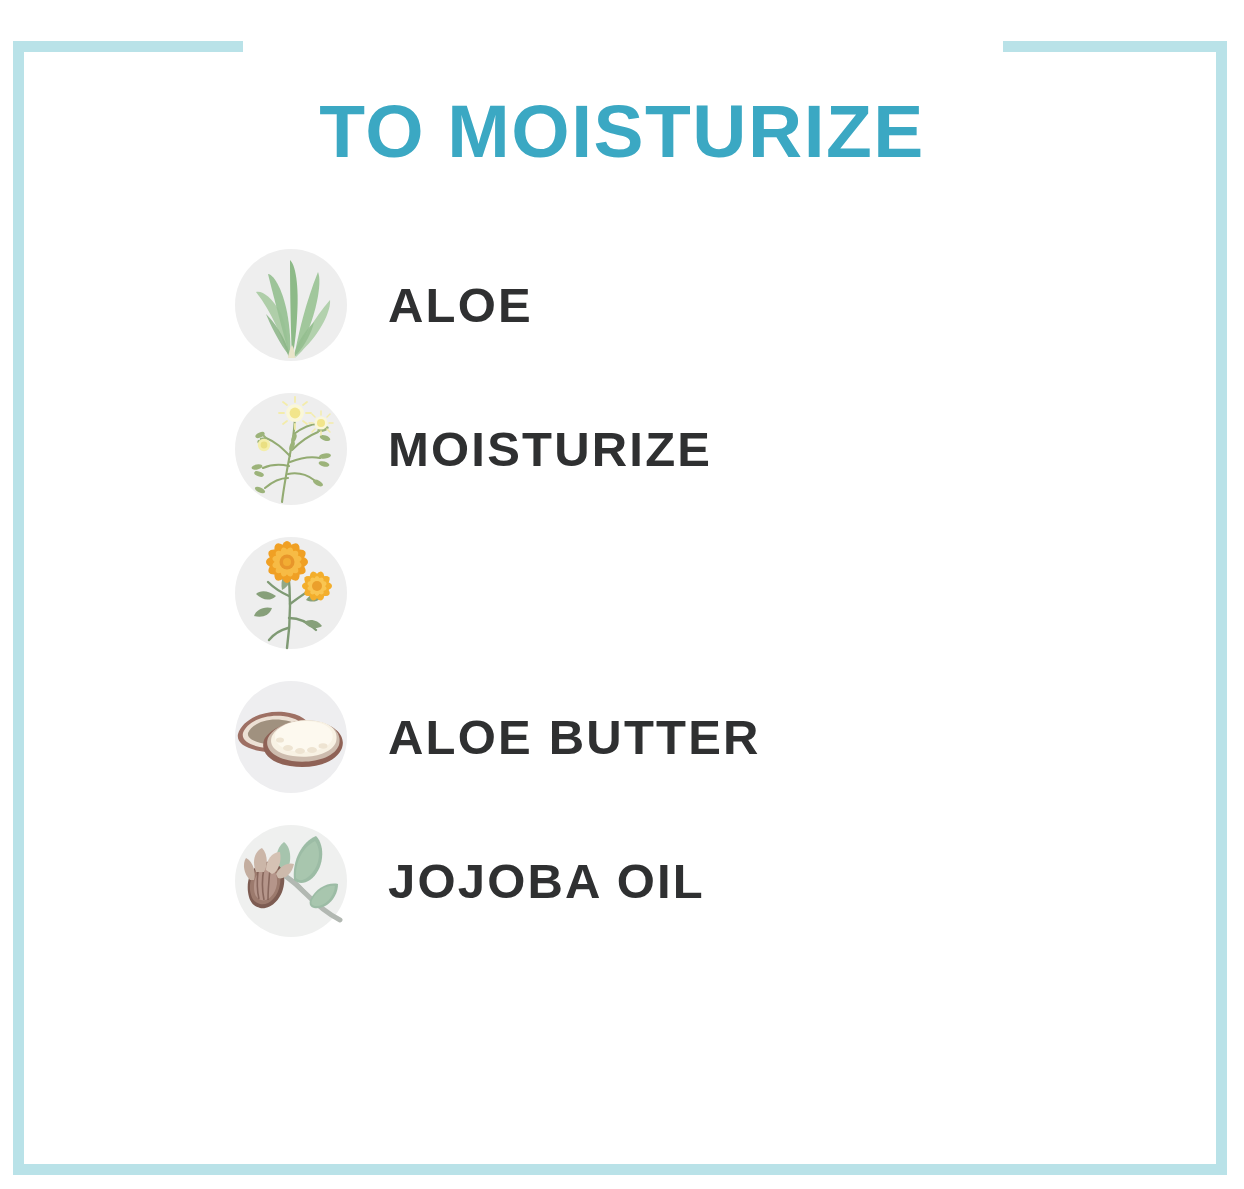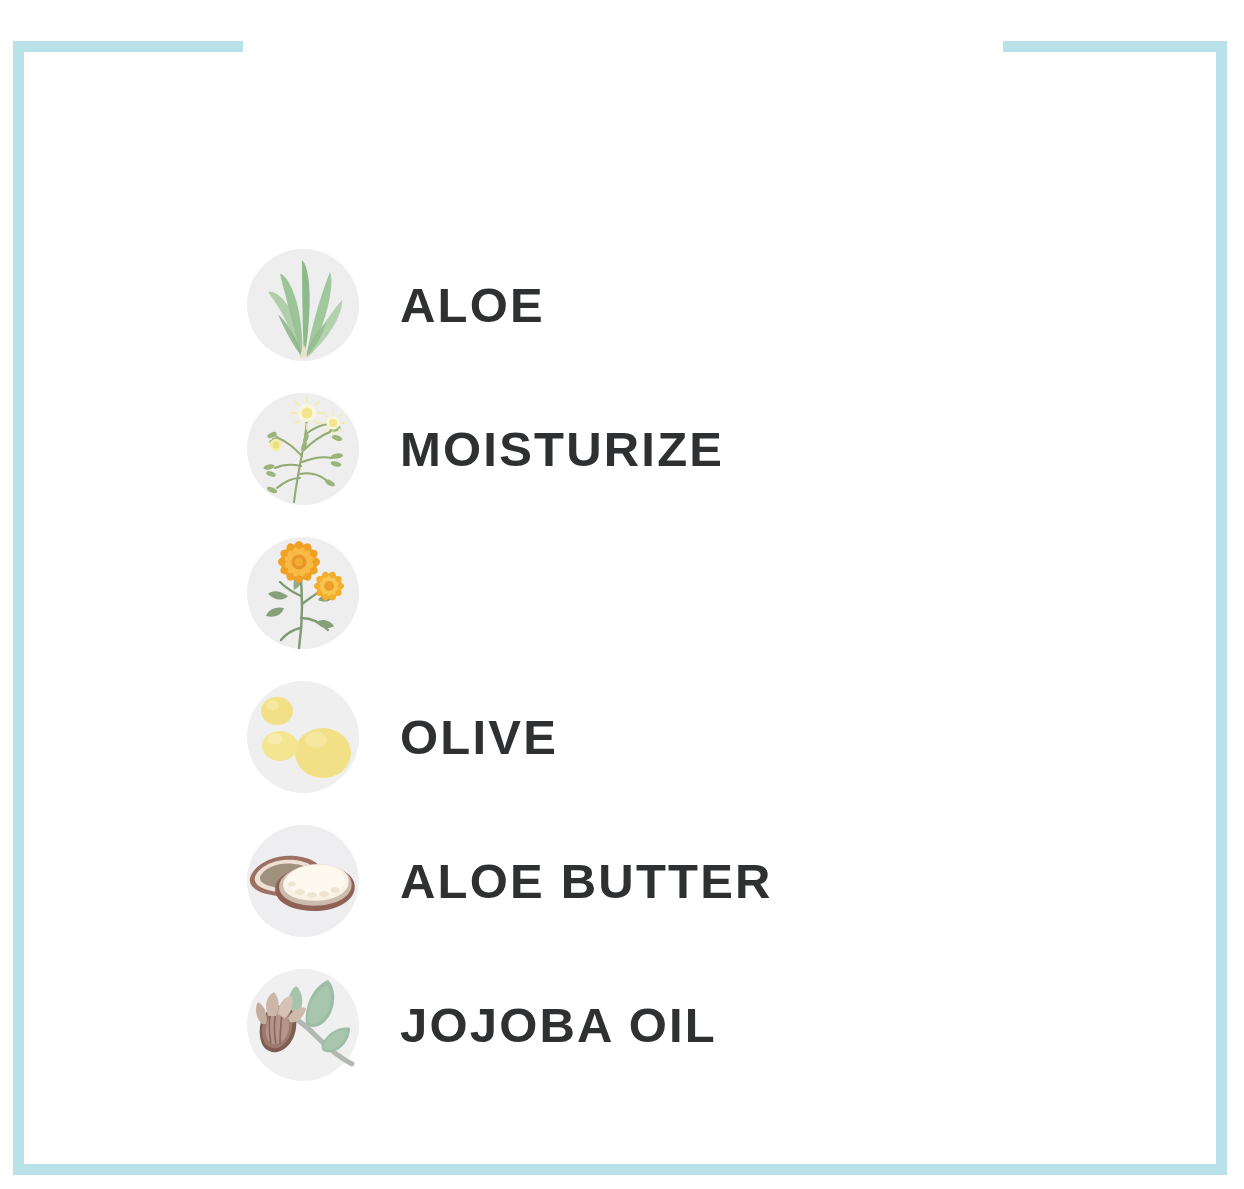--- a/index.html
+++ b/index.html
@@ -54,21 +54,21 @@
     line-height: 85px;
     letter-spacing: 1.5px;
     white-space: pre-line;
   }
   .headline .l1,
   .headline .l2 { display: block; }
 
   
   .list {
     position: absolute;
-    left: 244px;
+    left: 232px;
     top: 233px;
     width: 900px;
   }
   .row {
     display: flex;
     align-items: center;
     height: 144px;
   }
   .icon-wrap {
     position: relative;
@@ -93,20 +93,21 @@
 </style>
 </head>
 <body>
 
 <div class="canvas">
 
   <div class="frame"></div>
   <div class="frame-gap"></div>
 
   <div class="headline">
+    <span class="l1">TO MOISTURIZE</span>
   </div>
 
   <div class="list">
 
     <div class="row">
       <div class="icon-wrap">
         <svg viewBox="0 0 118 118" xmlns="http://www.w3.org/2000/svg">
           <circle cx="59" cy="59" r="56" fill="#eeeeee"></circle>
           <g stroke="none">
             <path d="M57 112 C50 92 40 66 24 46 C30 44 40 52 47 64 C53 74 56 92 57 112 Z" fill="#a9cba3" opacity="0.92"></path>
@@ -243,34 +244,20 @@
               <ellipse rx="10" ry="4" transform="rotate(90)"></ellipse>
               <ellipse rx="10" ry="4" transform="rotate(126)"></ellipse>
               <ellipse rx="10" ry="4" transform="rotate(162)"></ellipse>
             </g>
             <circle r="5" fill="#eb9f2b"></circle>
           </g>
         </svg>
       </div>
     </div>
 
-    <div class="row">
-      <div class="icon-wrap">
-        <svg viewBox="0 0 118 118" xmlns="http://www.w3.org/2000/svg">
-          <circle cx="59" cy="59" r="56" fill="#efefef"></circle>
-          <ellipse cx="79" cy="75" rx="28" ry="25" fill="#f2e086"></ellipse>
-          <ellipse cx="72" cy="62" rx="11" ry="8" fill="#f7eaa6" opacity="0.75"></ellipse>
-          <ellipse cx="33" cy="33" rx="16" ry="14" fill="#f2e086"></ellipse>
-          <ellipse cx="29" cy="27" rx="6.5" ry="5" fill="#f7eaa6" opacity="0.8"></ellipse>
-          <ellipse cx="36" cy="68" rx="18" ry="15" fill="#f4e591"></ellipse>
-          <ellipse cx="31" cy="61" rx="7.5" ry="5.5" fill="#f8eeb2" opacity="0.8"></ellipse>
-        </svg>
-      </div>
-      <div class="row-label">OLIVE</div>
-    </div>
 
     <div class="row">
       <div class="icon-wrap">
         <svg viewBox="0 0 118 118" xmlns="http://www.w3.org/2000/svg">
           <circle cx="59" cy="59" r="56" fill="#eeeef0"></circle>
           <g>
 
             <path d="M6 56 C10 42 30 32 52 34 C70 36 80 44 78 54 C76 66 56 76 34 74 C16 72 4 66 6 56 Z" fill="#9e7064"></path>
             <path d="M11 55 C15 44 32 36 51 38 C66 40 74 46 72 54 C70 64 52 72 34 70 C19 68 9 63 11 55 Z" fill="#ece0d4"></path>
             <path d="M16 55 C20 46 34 40 50 42 C63 43 69 48 67 54 C65 62 50 68 35 66 C23 64 15 61 16 55 Z" fill="#a0917f"></path>

